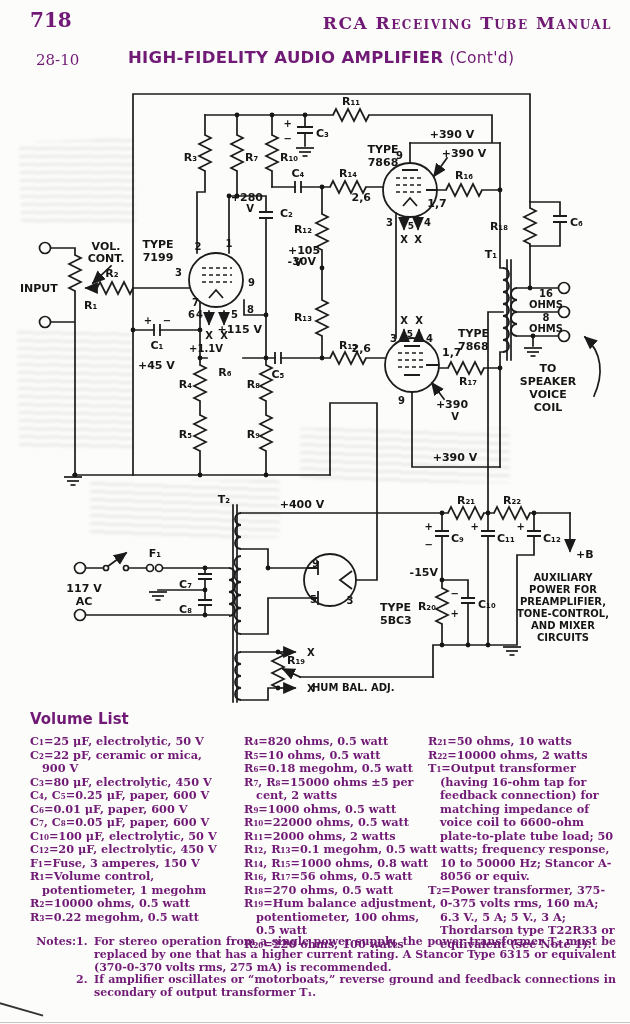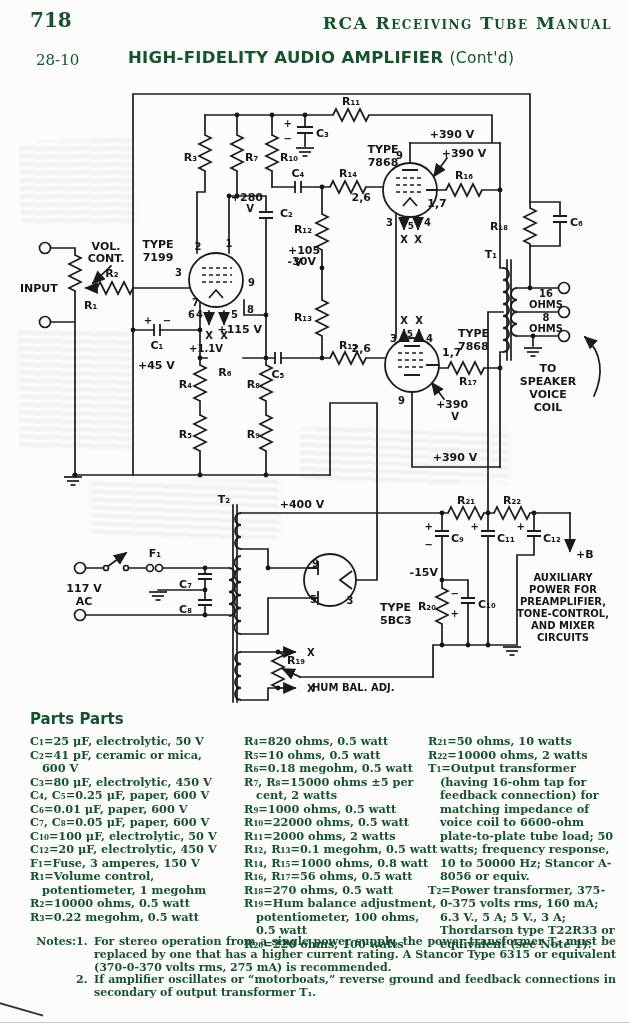--- a/index.html
+++ b/index.html
@@ -1,17 +1,17 @@
 <!DOCTYPE html>
 <html><head>
 <meta charset="utf-8">
 <style>
   html,body{margin:0;padding:0;background:#888;}
   .page{position:relative;width:630px;height:1024px;background:#fcfcfa;overflow:hidden;
-        font-family:"DejaVu Serif",serif;color:#14532d;}
+        font-family:"DejaVu Serif",serif;color:#701a75;}
   
   .pagenum{position:absolute;top:8px;left:30px;font-size:20px;font-weight:bold;}
   .manual{position:absolute;top:13px;right:18px;font-size:17px;font-variant:small-caps;
           letter-spacing:1.5px;font-weight:600;margin-left:48px;}
   .secnum{position:absolute;top:51px;left:36px;font-size:15px;}
   .title{position:absolute;top:48px;left:128px;font-family:"DejaVu Sans",sans-serif;
          font-size:16.5px;font-weight:bold;letter-spacing:.3px;}
   .title .suffix{font-weight:normal;font-size:15.5px;}
   
   svg.schem{position:absolute;top:88px;left:0;}
@@ -370,25 +370,25 @@
       <text class="s" x="350" y="604" text-anchor="middle">3</text>
       <text x="380" y="611">TYPE</text>
       <text x="380" y="624">5BC3</text>
       <text x="287" y="664">R₁₉</text>
       <text class="s" x="307" y="656">X</text>
       <text class="s" x="307" y="692">X</text>
       <text class="s" x="312" y="691">HUM BAL. ADJ.</text>
     </g>
   </svg>
 
-  <div class="parts-heading">Parts Parts</div>
+  <div class="parts-heading">Volume List</div>
   <div class="pcol" id="pcol1">
     <ul>
       <li>C₁=25 μF, electrolytic, 50 V</li>
-      <li>C₂=41 pF, ceramic or mica, 600 V</li>
+      <li>C₂=22 pF, ceramic or mica, 900 V</li>
       <li>C₃=80 μF, electrolytic, 450 V</li>
       <li>C₄, C₅=0.25 μF, paper, 600 V</li>
       <li>C₆=0.01 μF, paper, 600 V</li>
       <li>C₇, C₈=0.05 μF, paper, 600 V</li>
       <li>C₁₀=100 μF, electrolytic, 50 V</li>
       <li>C₁₂=20 μF, electrolytic, 450 V</li>
       <li>F₁=Fuse, 3 amperes, 150 V</li>
       <li>R₁=Volume control, potentiometer, 1 megohm</li>
       <li>R₂=10000 ohms, 0.5 watt</li>
       <li>R₃=0.22 megohm, 0.5 watt</li>

